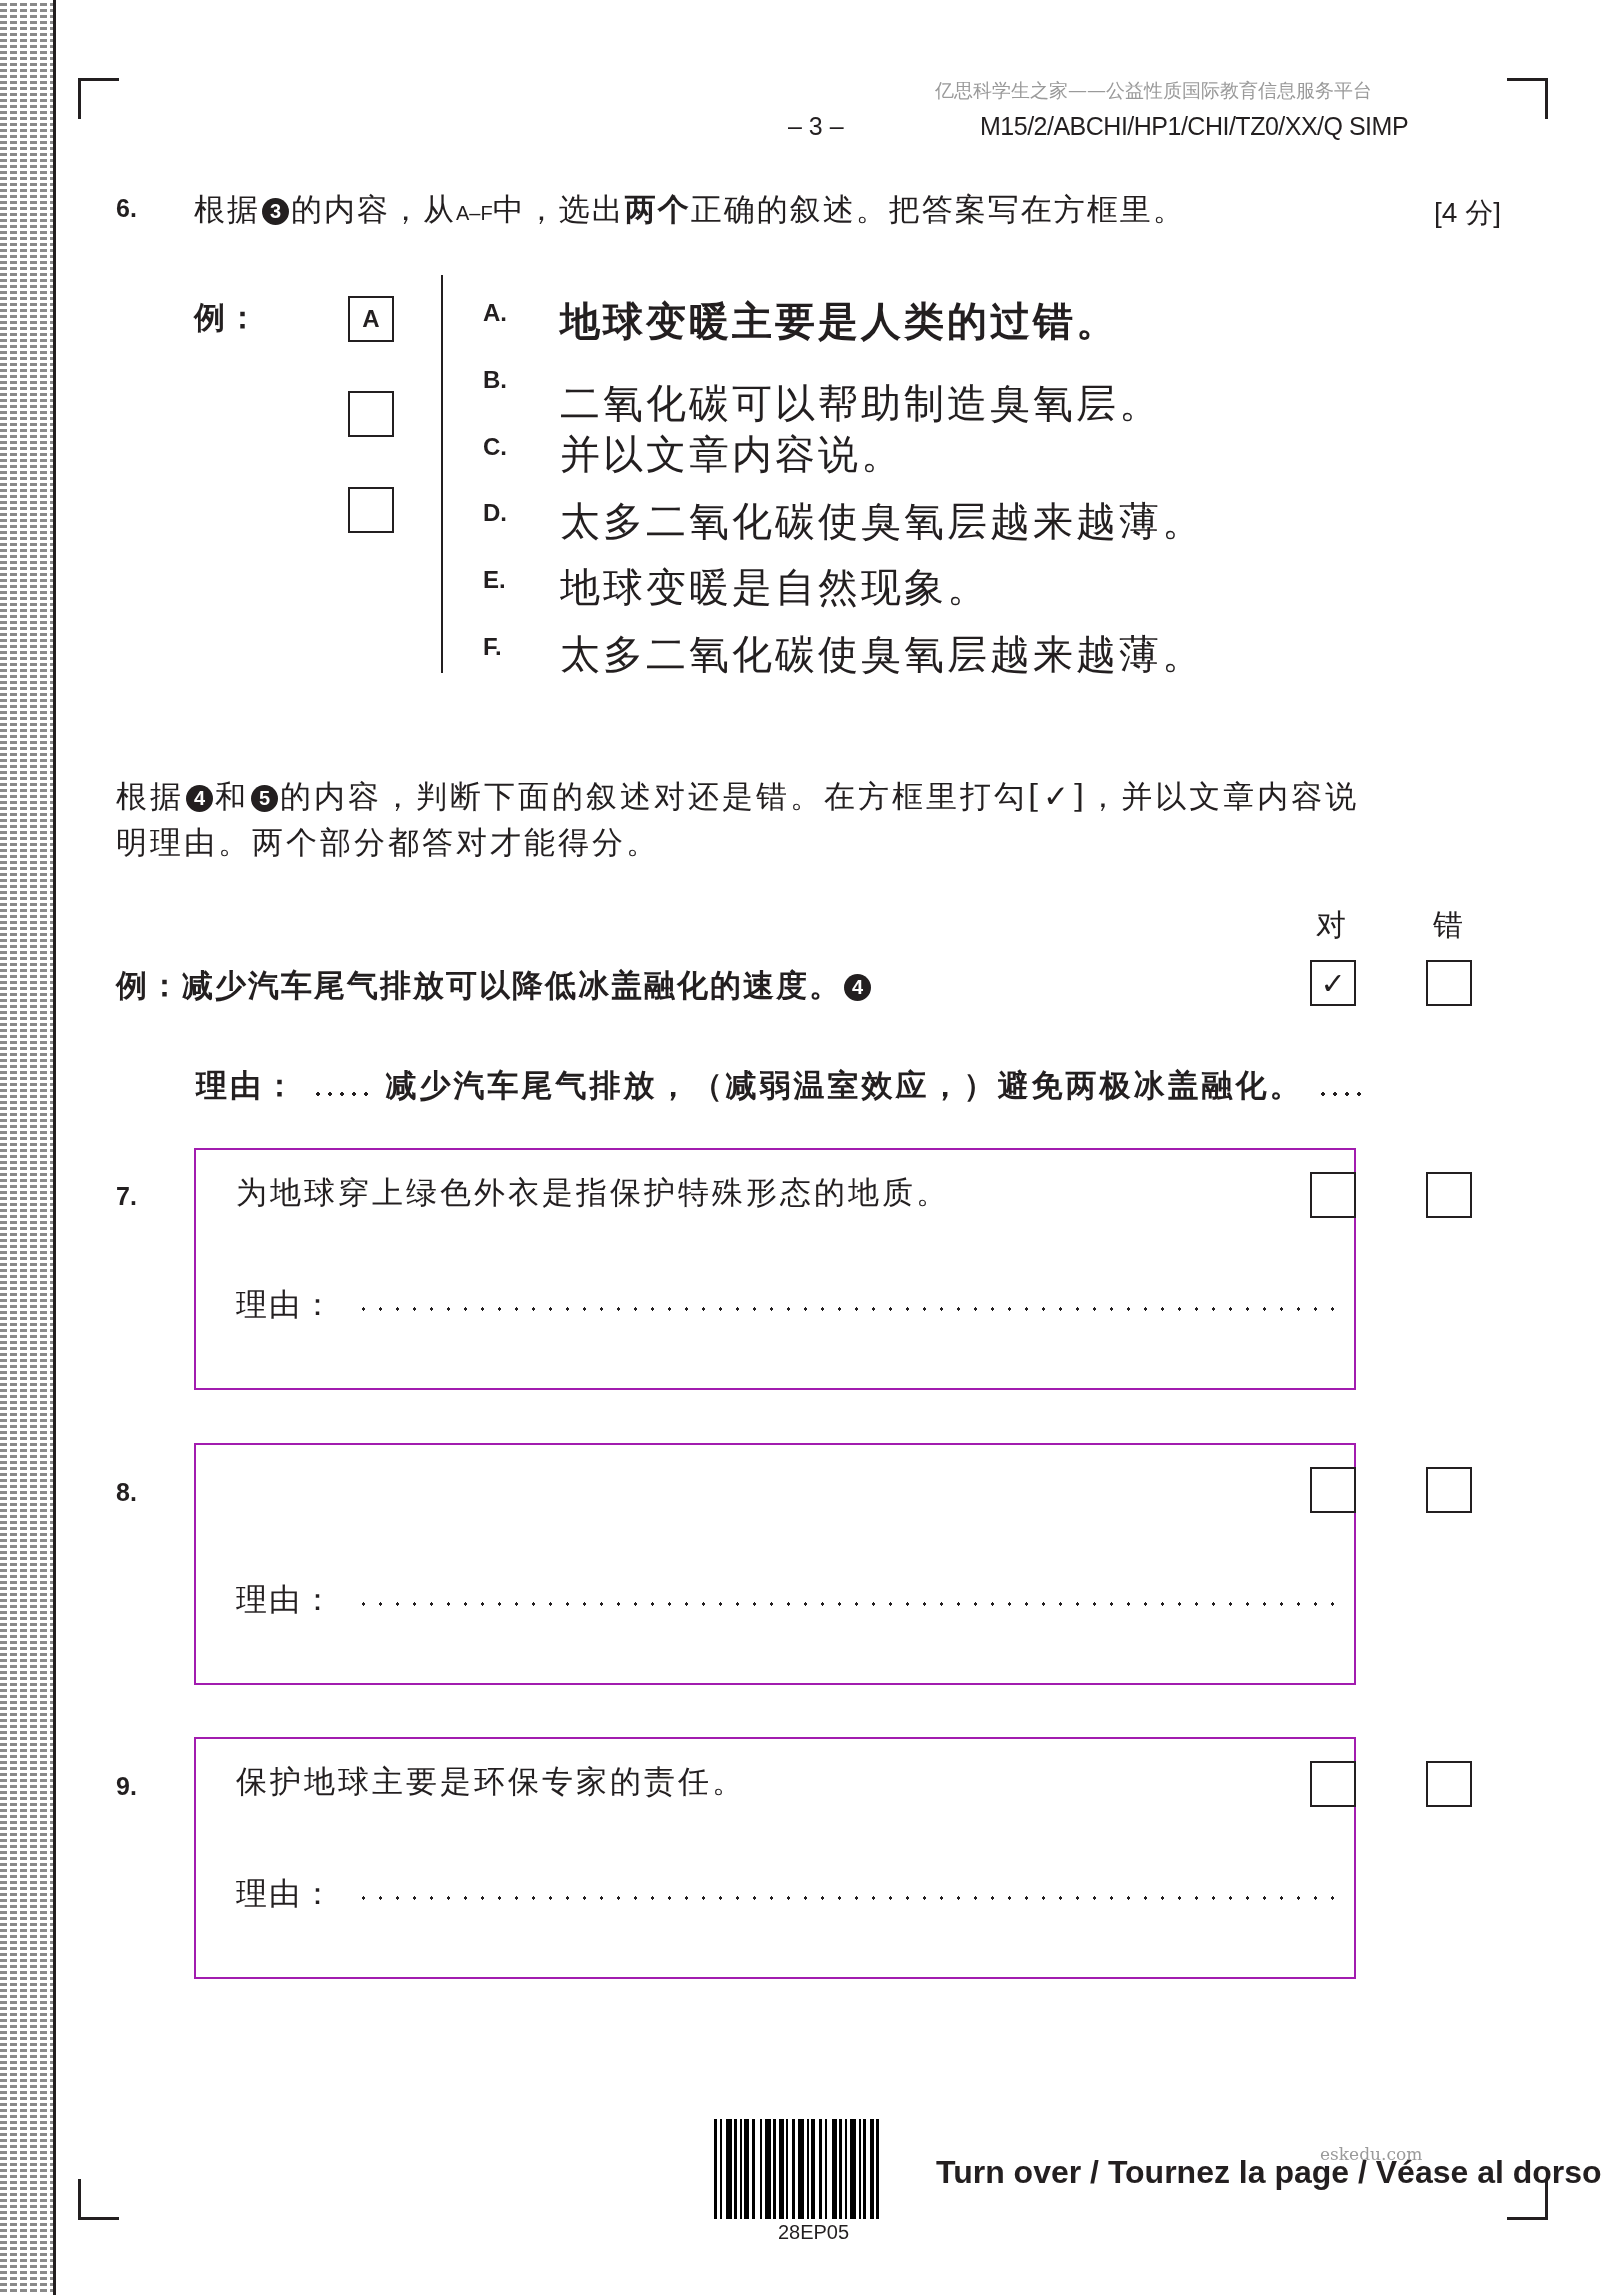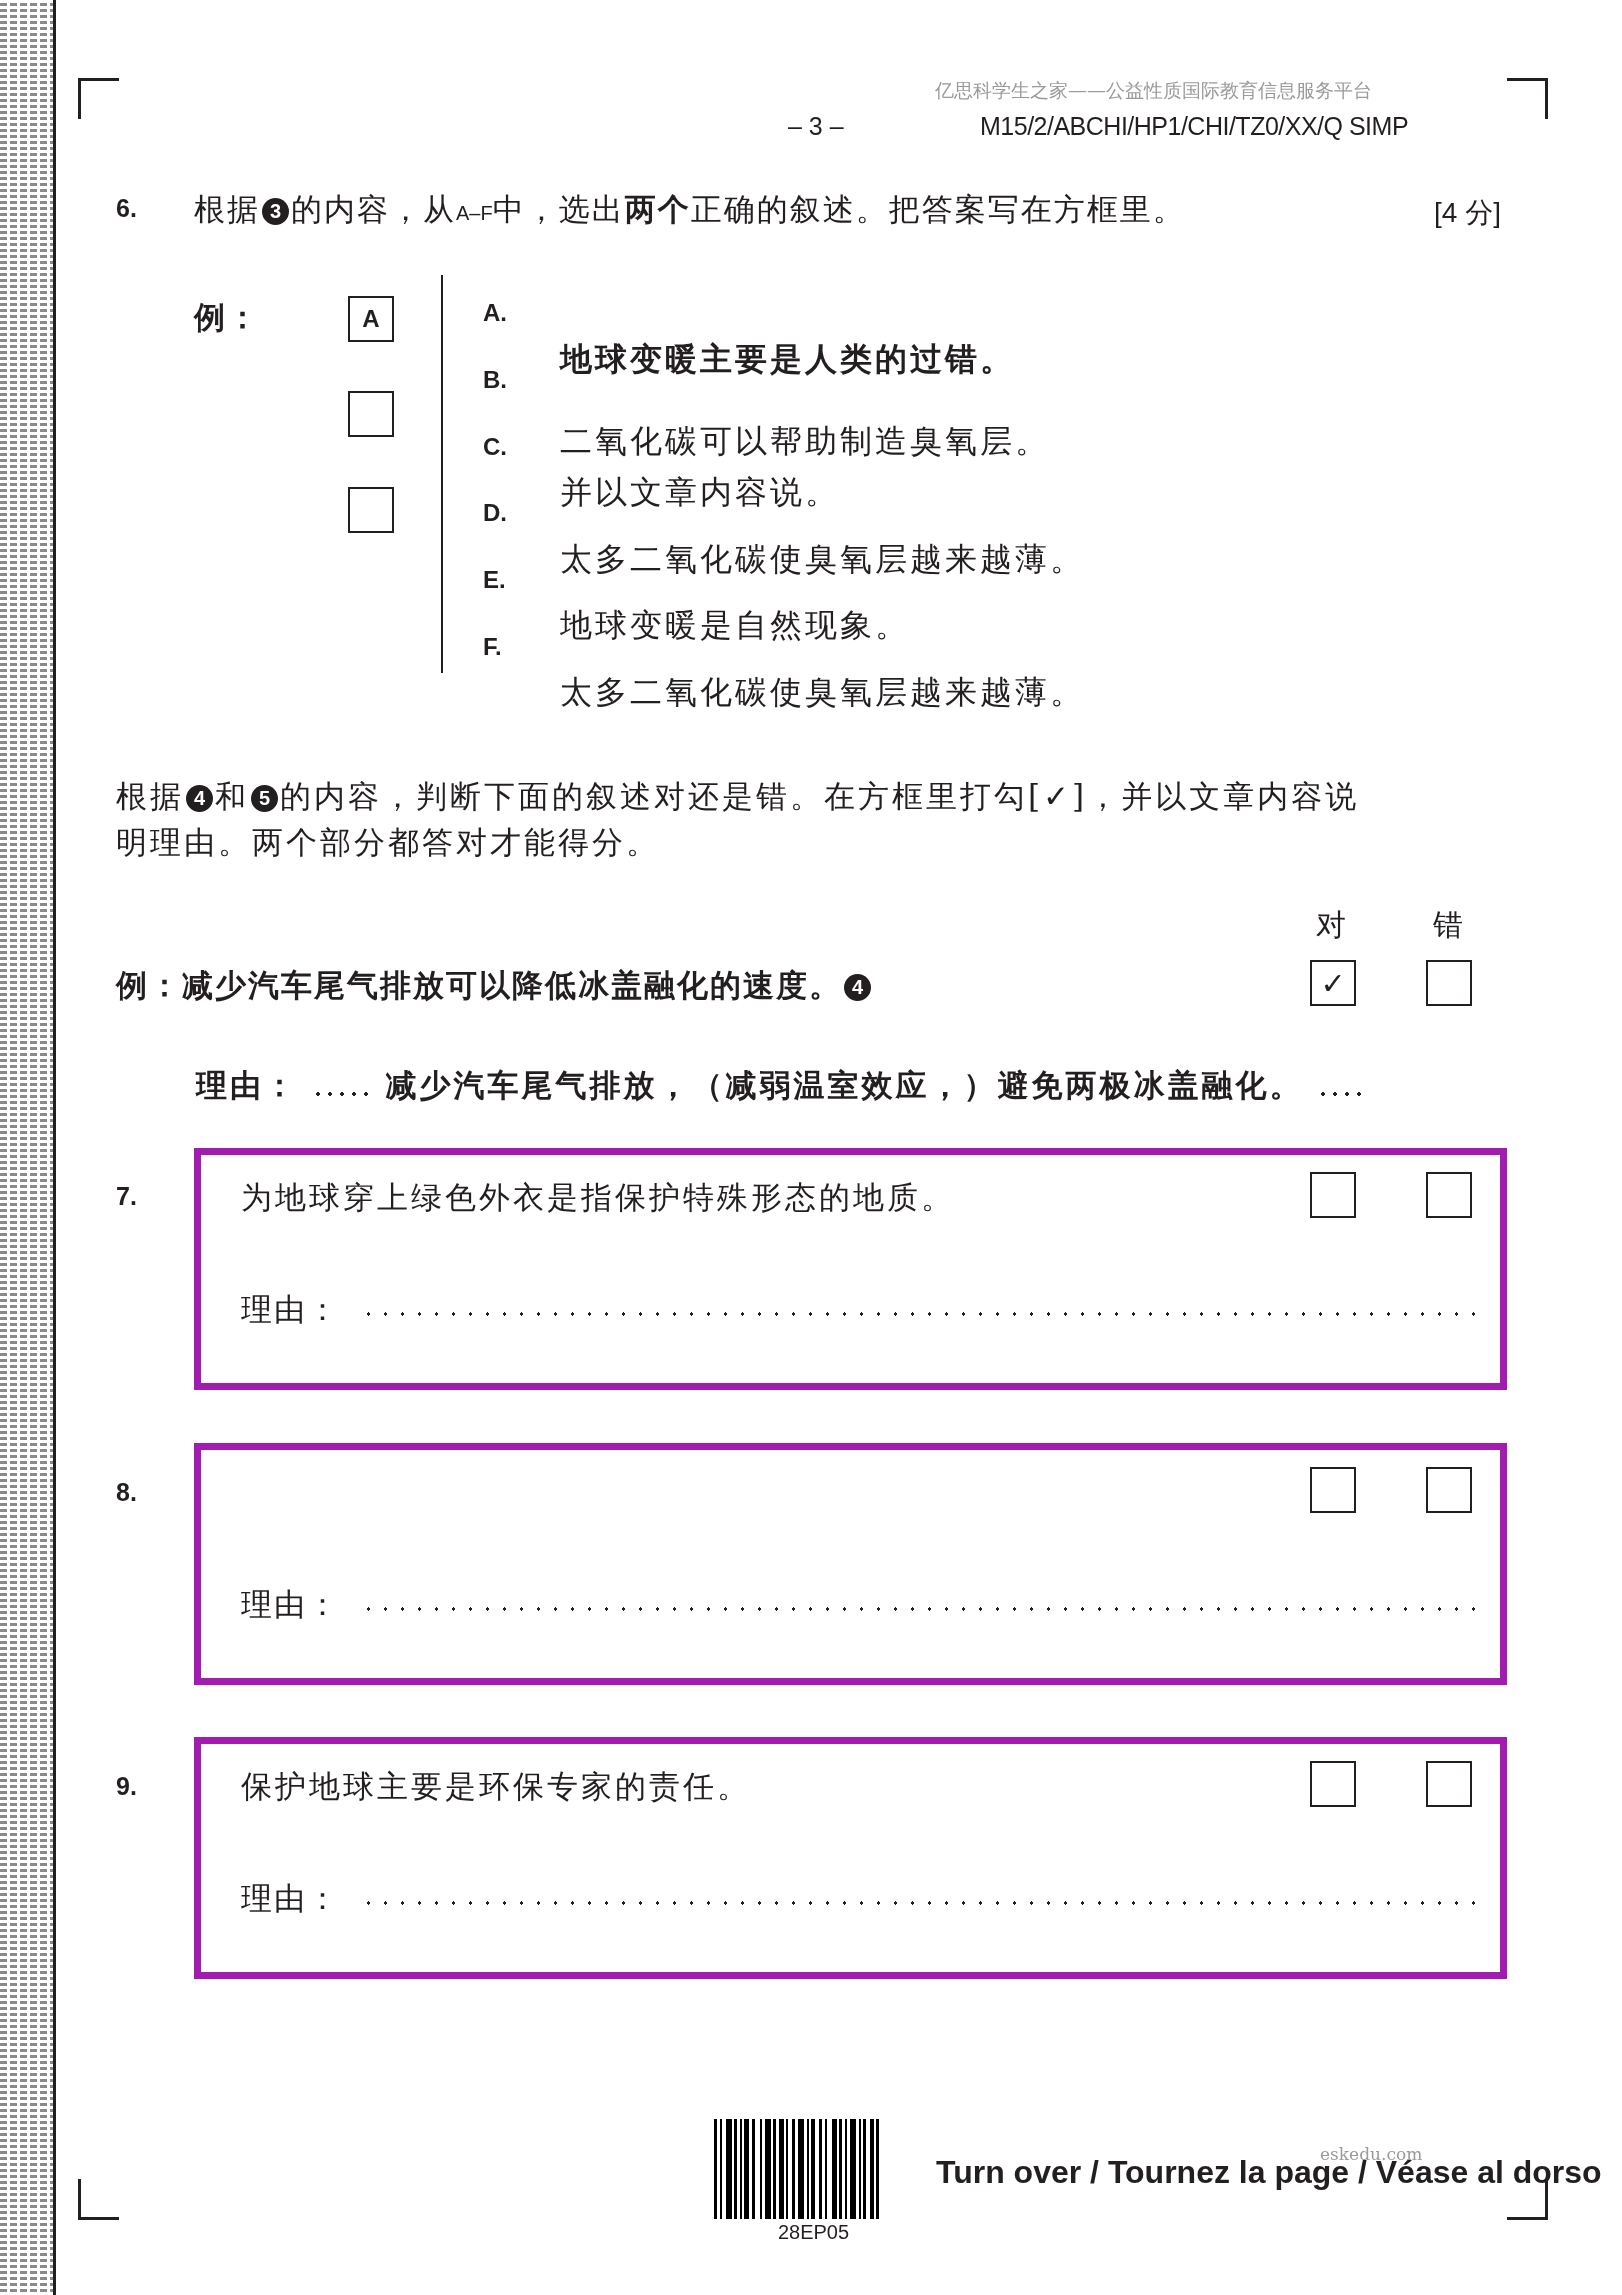--- a/index.html
+++ b/index.html
@@ -27,24 +27,24 @@
   .bold { font-weight:bold; }
   .numcirc { display:inline-block; width:27px; height:27px; border-radius:50%; background:#231f20;
      color:#fff; font-family:"Liberation Sans",sans-serif; font-weight:bold; font-size:20px;
      text-align:center; line-height:27px; vertical-align:2px; margin:0 2px; letter-spacing:0; }
   .box { border:2px solid #231f20; background:#fff; box-sizing:border-box; }
   .answer-box { width:46px; height:46px; }
   .ex-letter { font-family:"Liberation Sans",sans-serif; font-weight:bold; font-size:24px;
      display:flex; align-items:center; justify-content:center; }
   .divider { left:441px; top:275px; width:2px; height:398px; background:#231f20; }
   .opt-letter { left:483px; font-family:"Liberation Sans",sans-serif; font-weight:bold; font-size:24px; }
-  .opt-text { left:560px; font-size:32px; white-space:nowrap; letter-spacing:3px;margin-top:44px; }
+  .opt-text { left:560px; font-size:40px; white-space:nowrap; letter-spacing:3px; }
   .tf-label { font-size:30px; }
   .check { font-size:30px; display:flex; align-items:center; justify-content:center; font-family:"DejaVu Sans",sans-serif; }
-  .qbox { left:194px; width:1313px; border:7px solid #a21caf; box-sizing:border-box;text-decoration:underline; }
+  .qbox { left:194px; width:1162px; border:2px solid #a21caf; box-sizing:border-box;text-decoration:underline; }
   .dots { position:absolute; left:360px; right:14px; height:4px;
      background-image:radial-gradient(circle, #231f20 1.6px, transparent 1.8px);
      background-size:17px 4px; background-repeat:repeat-x; }
   .dots-short { background-image:radial-gradient(circle, #231f20 1.6px, transparent 1.8px);
      background-size:12px 4px; background-repeat:repeat-x; height:4px; display:inline-block; }
   .barcode { left:714px; top:2119px; width:199px; height:100px; display:flex; }
   .barcode span { display:block; height:100%; background:#000; }
   .barcode-label { left:714px; top:2221px; width:199px; text-align:center; font-size:20px; }
   .turnover { left:936px; top:2154px; font-family:"Liberation Sans",sans-serif; font-weight:bold; font-size:32px; white-space:nowrap; }
   .wm2 { left:1320px; top:2144px; font-size:17px; color:#9a9a9a; font-family:"DejaVu Serif",serif; }

